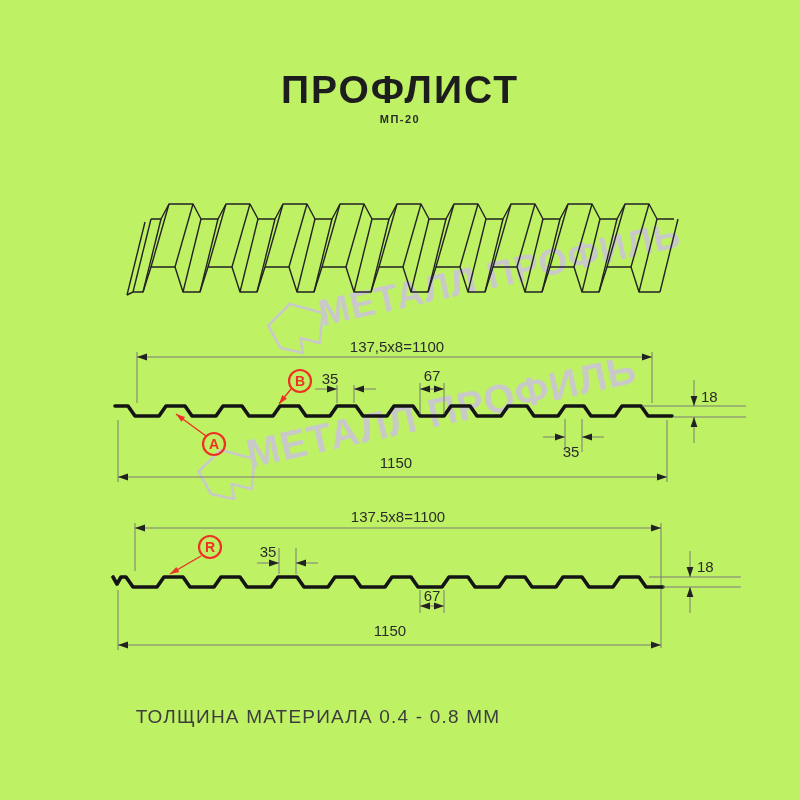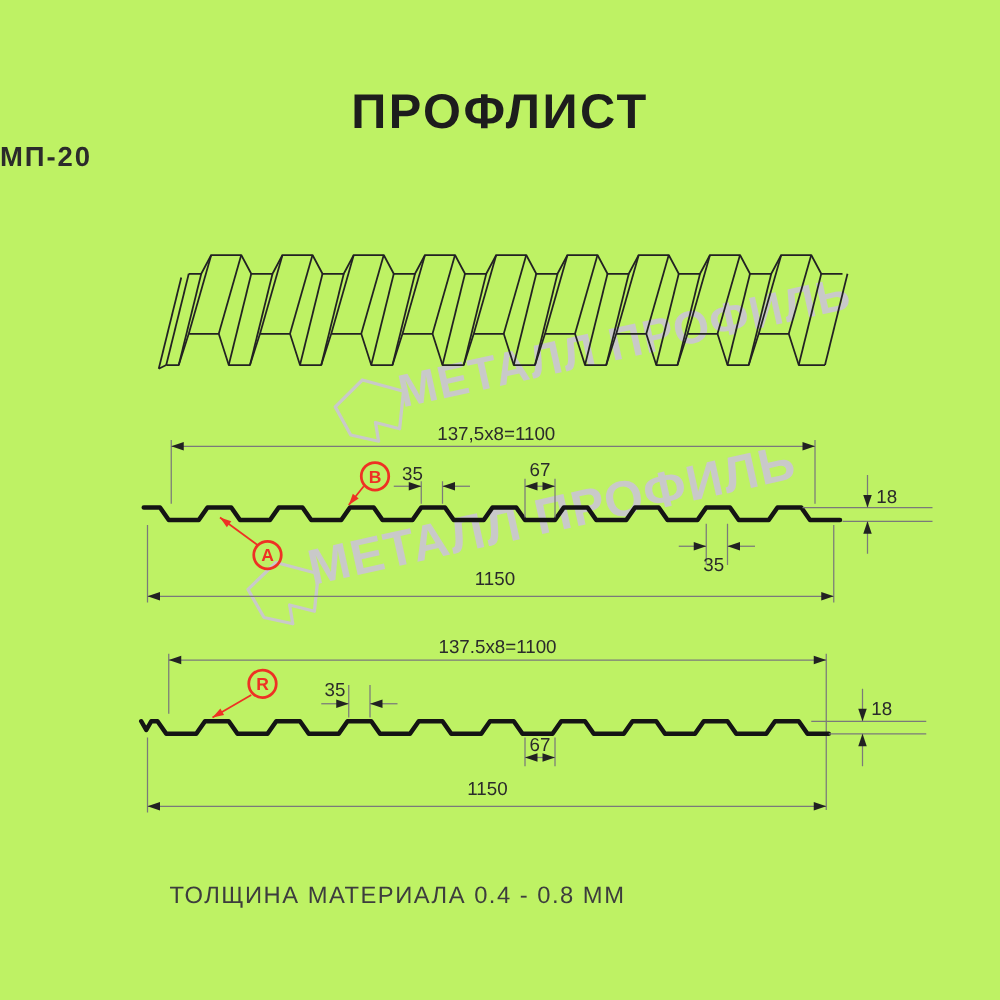--- a/index.html
+++ b/index.html
@@ -1,21 +1,21 @@
 <!DOCTYPE html>
 <html><head>
 <meta charset="utf-8">
 <style>
   html,body{margin:0;padding:0;background:#ffffff;}
   .page{position:relative;width:800px;height:800px;background:#bef264;overflow:hidden;
         font-family:"Liberation Sans", sans-serif;}
   .title{position:absolute;left:0;top:68px;width:800px;text-align:center;
          font-size:39px;font-weight:800;letter-spacing:2px;color:#1d1d1d;}
-  .subtitle{position:absolute;left:0;top:113px;width:800px;
-         font-size:22px;font-weight:700;letter-spacing:1.5px;color:#2b2b2b;}
+  .subtitle{position:absolute;left:0;top:113px;width:800px;text-align:center;
+         font-size:11px;font-weight:700;letter-spacing:1.5px;color:#2b2b2b;}
   .footer{position:absolute;left:0;top:706px;width:636px;text-align:center;
          font-size:19px;font-weight:400;letter-spacing:1.2px;color:#3d3d3d;}
   svg{position:absolute;left:0;top:0;}
   .dimtxt{font-family:"Liberation Sans", sans-serif;font-size:15px;fill:#2b2b2b;}
   .lbltxt{font-family:"Liberation Sans", sans-serif;font-weight:700;}
   .wmtxt{font-family:"Liberation Sans", sans-serif;font-weight:700;letter-spacing:1px;}
 </style>
 </head>
 <body>
 

